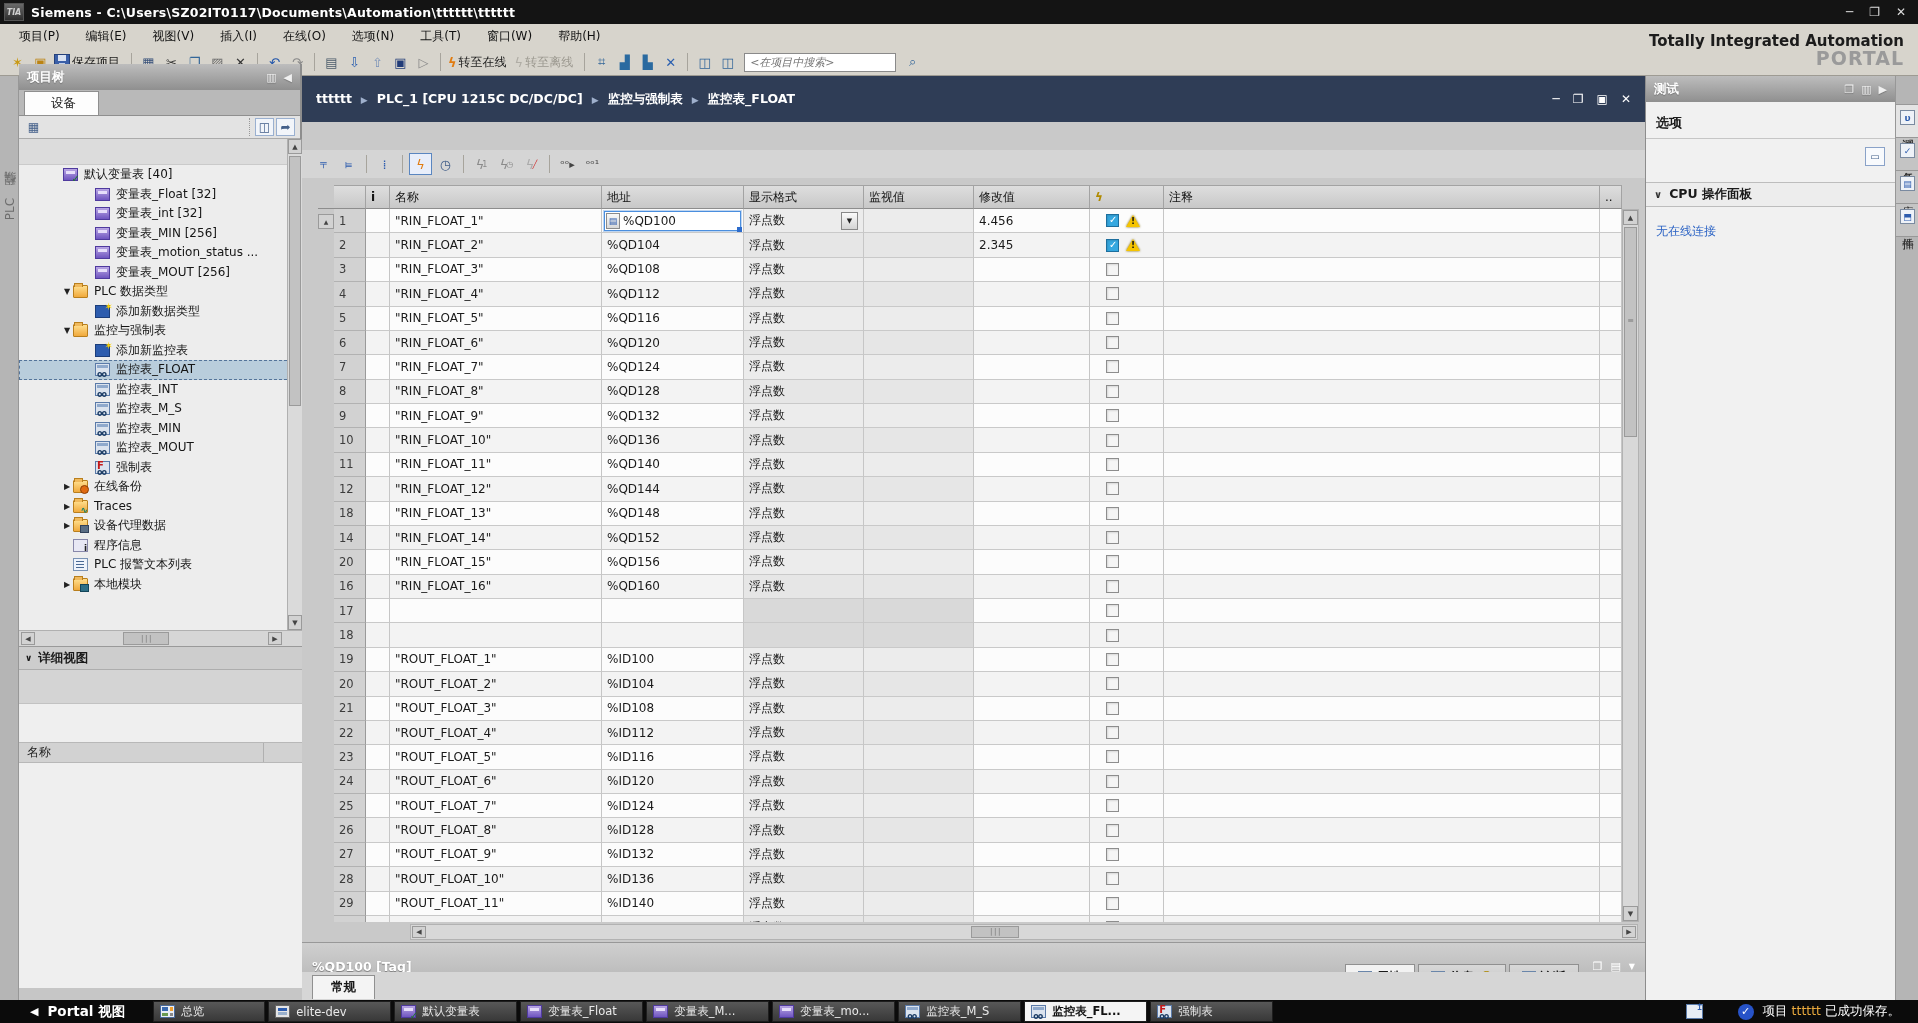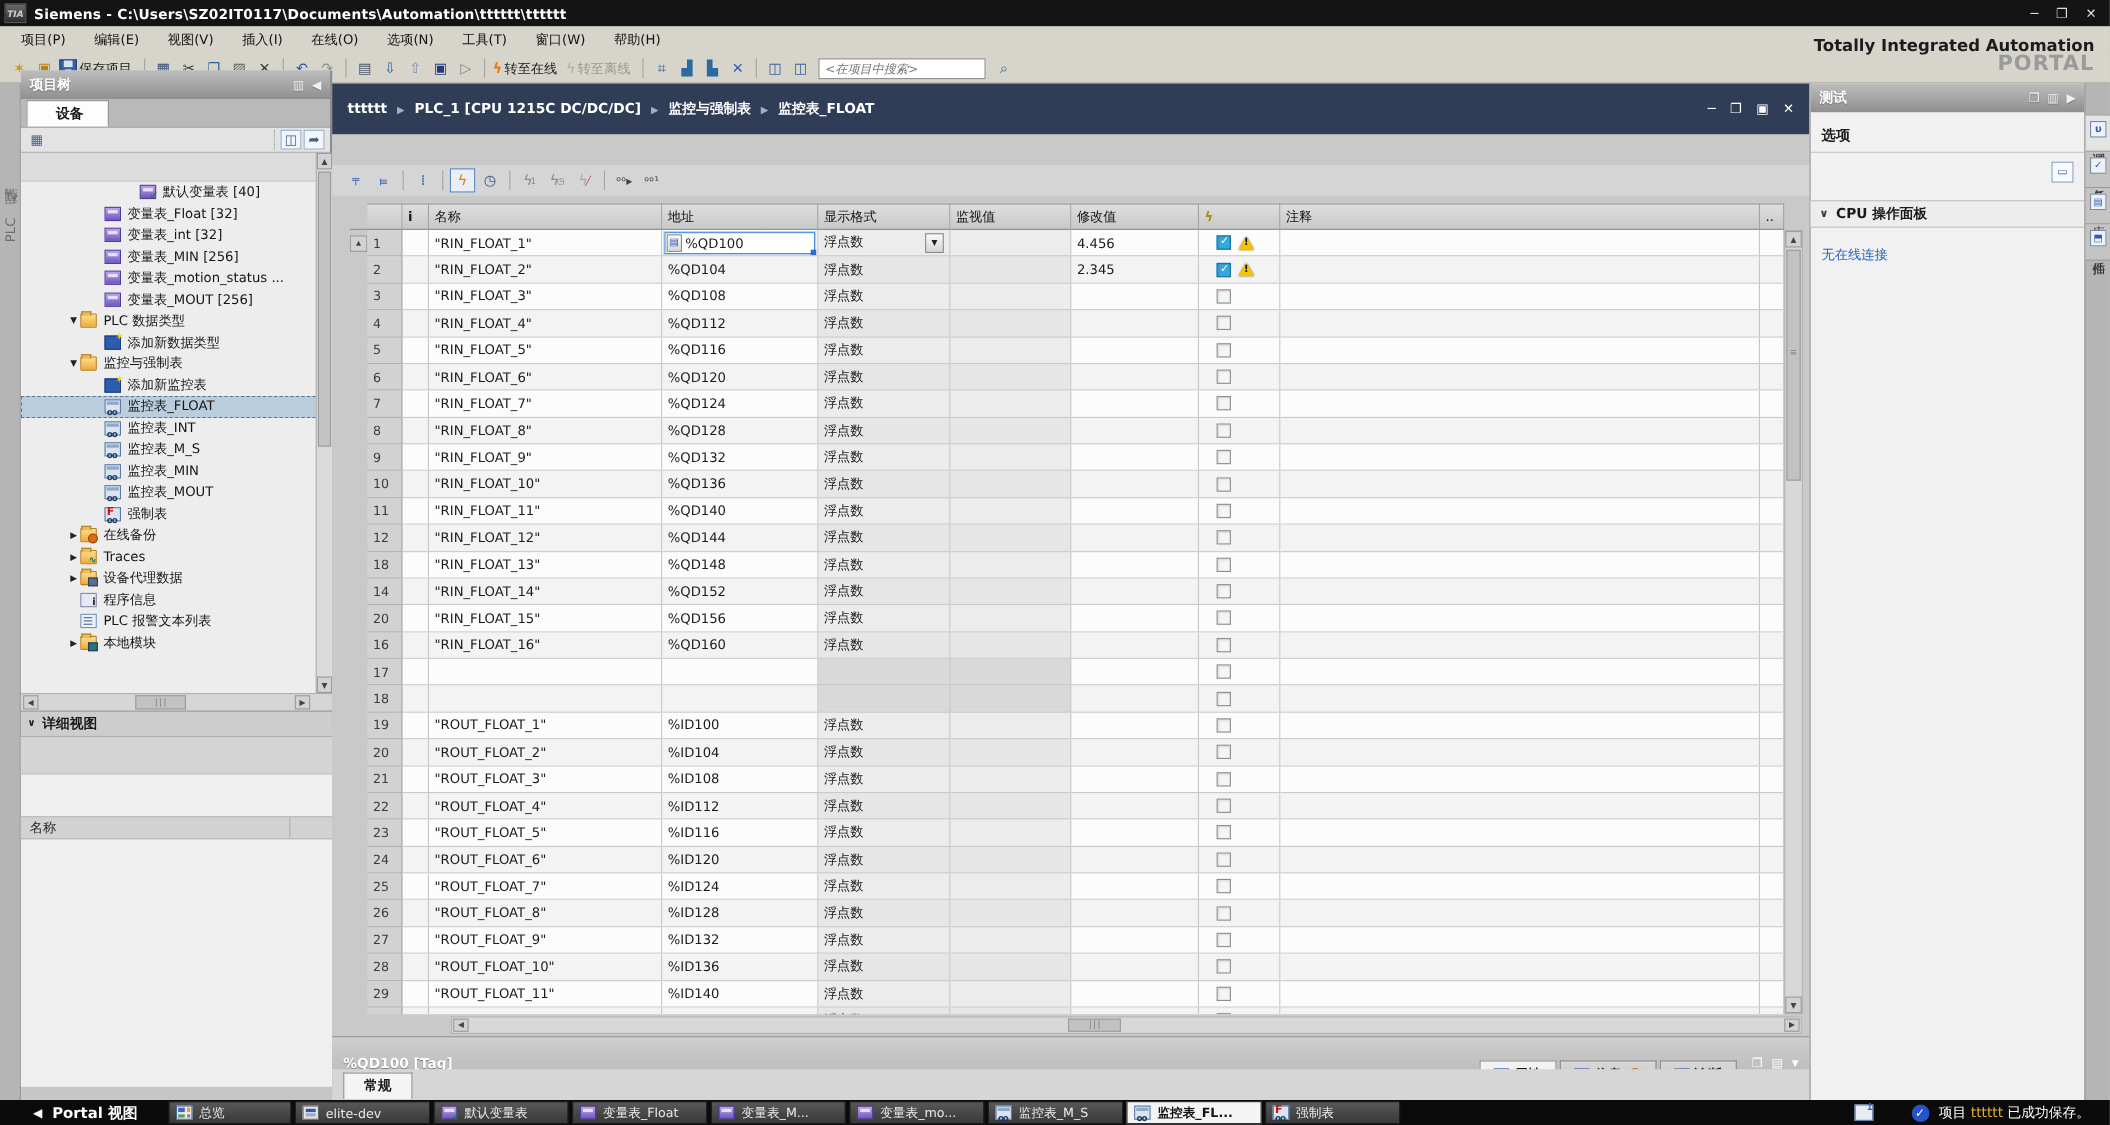--- a/index.html
+++ b/index.html
@@ -36,21 +36,21 @@
   
   #left-strip{position:absolute;left:0;top:76px;width:19px;height:924px;background:#b5b5b5;border-right:1px solid #979797;}
   .vtext-left{writing-mode:vertical-rl;transform:rotate(180deg);font-size:12px;color:#6d6d6d;position:absolute;left:2px;top:118px;}
 
   
   #tree-panel{position:absolute;left:19px;top:64px;width:283px;height:924px;background:#cfcfcf;border-right:2px solid #8d8d8d;}
   .panel-hdr{height:26px;background:linear-gradient(#bdbdbd,#8f8f8f);color:#fff;font-weight:bold;font-size:12.5px;
     display:flex;align-items:center;padding:0 8px;text-shadow:0 1px 1px rgba(0,0,0,.25);}
   .panel-hdr .btns{margin-left:auto;display:flex;gap:7px;font-size:11px;color:#f0f0f0;font-weight:normal;}
   #tree-tabs{height:25px;background:#b9b9b9;display:flex;align-items:flex-end;padding-left:5px;}
-  .tab-device{background:#fdfdfd;border:1px solid #8f8f8f;border-bottom:none;font-weight:bold;padding:3px 22px 3px 26px;font-size:12.5px;}
+  .tab-device{background:#fdfdfd;border:1px solid #8f8f8f;border-bottom:none;font-weight:normal;padding:3px 22px 3px 26px;font-size:12.5px;}
   #tree-toolbar{height:24px;background:#e3e3e3;border-top:1px solid #8f8f8f;border-bottom:1px solid #ababab;
     display:flex;align-items:center;padding:0 5px;}
   .mini-ico{width:19px;height:18px;display:flex;align-items:center;justify-content:center;font-size:12px;color:#44608a;}
   .mini-right{margin-left:auto;display:flex;gap:2px;border-left:1px dotted #999;padding-left:5px;}
   .mini-right .mini-ico{border:1px solid #9ab0d0;background:#f2f5fa;}
   #tree-body{position:absolute;left:0;top:75px;width:283px;height:491px;background:#ededed;overflow:hidden;}
   .tree-gap{height:26px;background:#dcdcdc;border-bottom:1px solid #cacaca;}
   .titem{height:19.5px;display:flex;align-items:center;font-size:12px;white-space:nowrap;color:#151515;}
   .titem .exp{width:12px;font-size:8px;color:#222;text-align:center;flex:none;}
   .tlabel{padding-left:1px;}
@@ -285,21 +285,21 @@
   <div id="tree-toolbar">
     <span class="mini-ico">▦</span>
     <span class="mini-right">
       <span class="mini-ico">◫</span>
       <span class="mini-ico">➦</span>
     </span>
   </div>
   <div id="tree-body">
     <div class="tree-gap"></div>
     <div id="tree-items">
-        <div class="titem" style="padding-left: 96px;">
+        <div class="titem" style="padding-left: 32px;">
           <span class="exp"></span>
           <span class="ticon i-tagtbl i-chk"></span>
           <span class="tlabel">默认变量表 [40]</span>
         </div>
         <div class="titem" style="padding-left: 64px;">
           <span class="exp"></span>
           <span class="ticon i-tagtbl"></span>
           <span class="tlabel">变量表_Float [32]</span>
         </div>
         <div class="titem" style="padding-left: 64px;">

